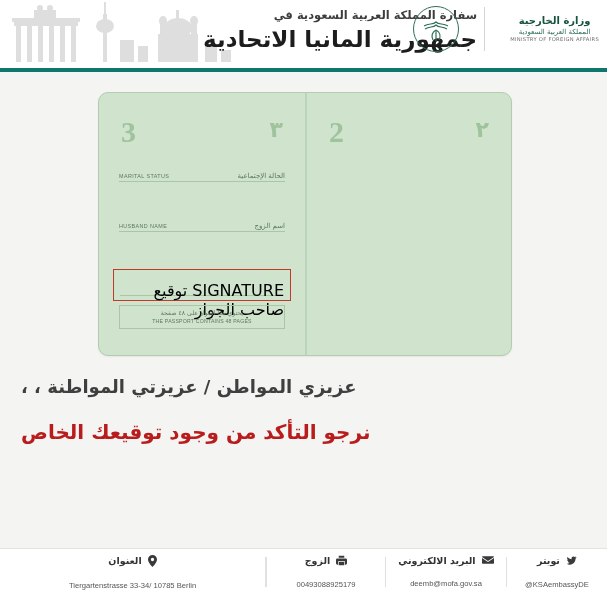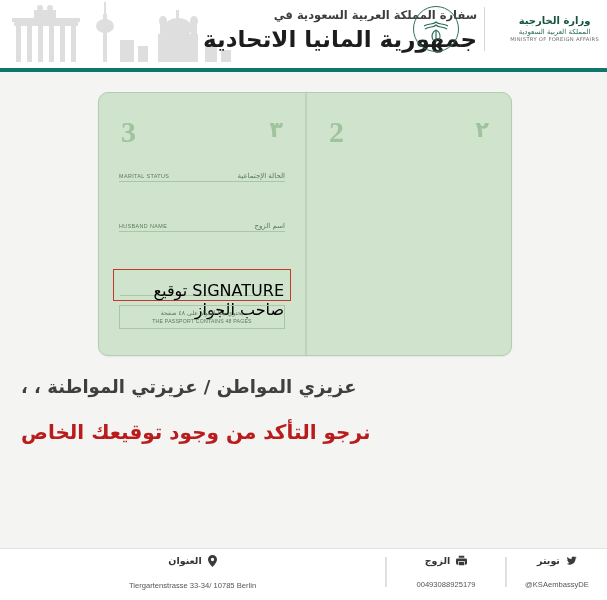--- a/index.html
+++ b/index.html
@@ -333,20 +333,31 @@
         <svg width="11" height="11" viewBox="0 0 16 16">
             <path fill="#3a3a3a" d="M15 3.2c-.5.2-1.1.4-1.7.5.6-.4 1-.9 1.2-1.6-.6.3-1.2.6-1.8.7A2.9 2.9 0 0 0 8 5.4c0 .2 0 .5.1.7A8.2 8.2 0 0 1 2 2.9a2.9 2.9 0 0 0 .9 3.9c-.5 0-.9-.2-1.3-.4 0 1.4 1 2.6 2.3 2.9-.4.1-.9.1-1.3 0a2.9 2.9 0 0 0 2.7 2A5.9 5.9 0 0 1 1 12.6 8.3 8.3 0 0 0 5.5 14c5.4 0 8.4-4.6 8.4-8.5v-.4c.6-.4 1.1-1 1.5-1.6z"></path>
           </svg>
       </span>
       <span>تويتر</span>
     </div>
     <div class="fval">@KSAembassyDE</div>
   </div>
   <div class="fsep"></div>
 
+  <div class="fcol" style="width:120px">
+    <div class="ftitle">
+      <span class="ficon">
+        <svg width="12" height="10" viewBox="0 0 16 12">
+            <path fill="#3a3a3a" d="M1 1h14a1 1 0 0 1 1 1L8 7.2.0 2a1 1 0 0 1 1-1zm-1 2.3L8 8.6l8-5.3V10a1 1 0 0 1-1 1H1a1 1 0 0 1-1-1V3.3z"></path>
+          </svg>
+      </span>
+      <span>البريد الالكتروني</span>
+    </div>
+    <div class="fval">deemb@mofa.gov.sa</div>
+  </div>
   <div class="fsep"></div>
 
   <div class="fcol" style="width:118px">
     <div class="ftitle">
       <span class="ficon">
         <svg width="11" height="11" viewBox="0 0 16 16">
             <path fill="#3a3a3a" d="M4 1h8v3H4V1zm-2 4h12a2 2 0 0 1 2 2v5a2 2 0 0 1-2 2h-1V9H3v5H2a2 2 0 0 1-2-2V7a2 2 0 0 1 2-2zm2 5h8v5H4v-5z"></path>
           </svg>
       </span>
       <span>الزوج</span>

